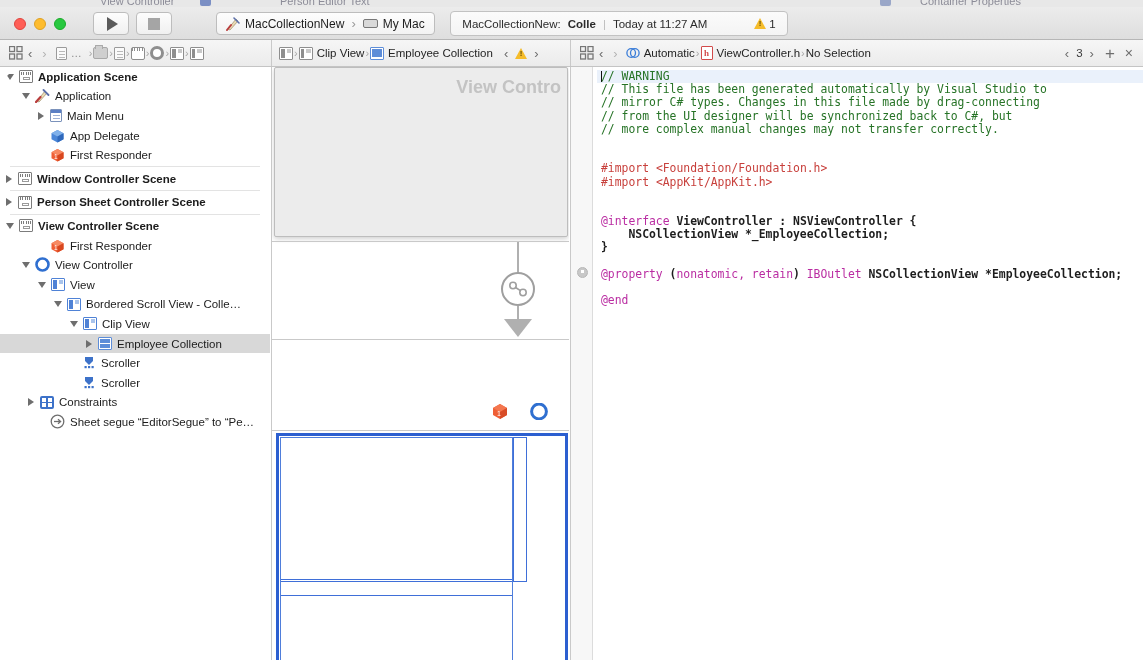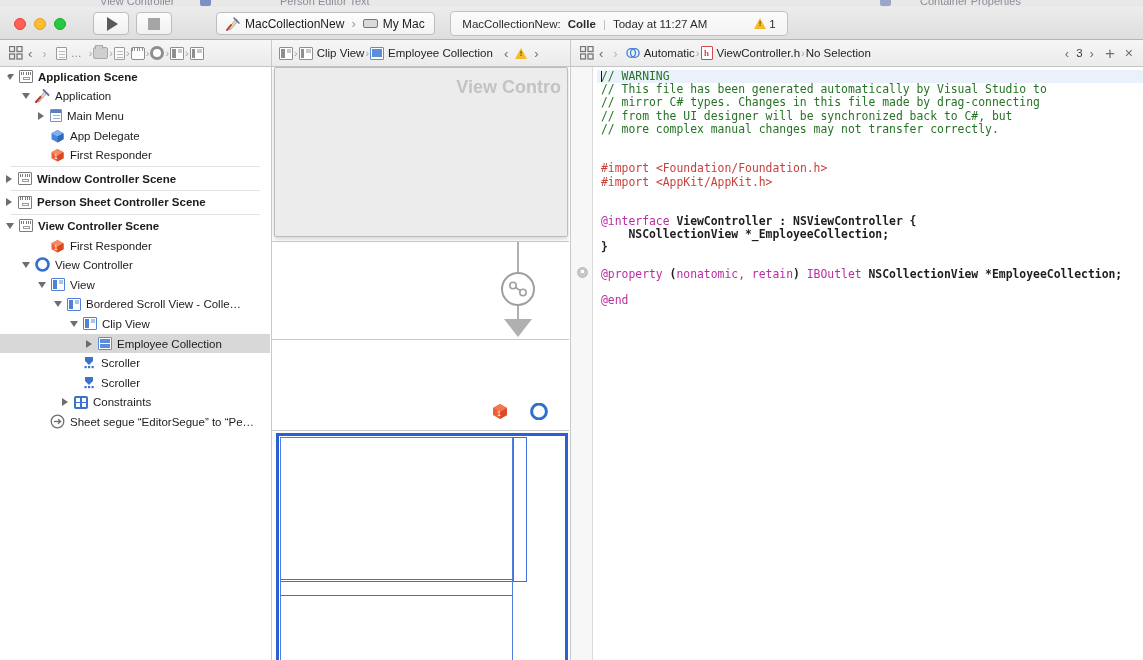--- a/index.html
+++ b/index.html
@@ -529,21 +529,21 @@
           <span class="ni ni-scroller"><svg width="14" height="14" viewBox="0 0 14 14">
               <path d="M3 1 h8 v4 l-4 4 l-4 -4 z" fill="#3d72c9"></path>
               <g fill="#3d72c9">
                 <rect x="2.5" y="10" width="2.2" height="2.2"></rect>
                 <rect x="6" y="10" width="2.2" height="2.2"></rect>
                 <rect x="9.5" y="10" width="2.2" height="2.2"></rect>
               </g>
             </svg></span>
           <span>Scroller</span>
         </div>
-        <div class="nav-row" style="padding-left: 62px;">
+        <div class="nav-row" style="padding-left: 28px;">
           <span class="tri "></span>
           <span class="ni ni-constraints"></span>
           <span>Constraints</span>
         </div>
         <div class="nav-row" style="padding-left: 38px;">
           <span class="tri none"></span>
           <span class="ni ni-segue"><svg width="15" height="15" viewBox="0 0 15 15">
               <circle cx="7.5" cy="7.5" r="6.3" fill="none" stroke="#6e6e6e" stroke-width="1.3"></circle>
               <line x1="4" y1="7.5" x2="10.2" y2="7.5" stroke="#6e6e6e" stroke-width="1.3"></line>
               <polyline points="8,5.2 10.6,7.5 8,9.8" fill="none" stroke="#6e6e6e" stroke-width="1.3"></polyline>

